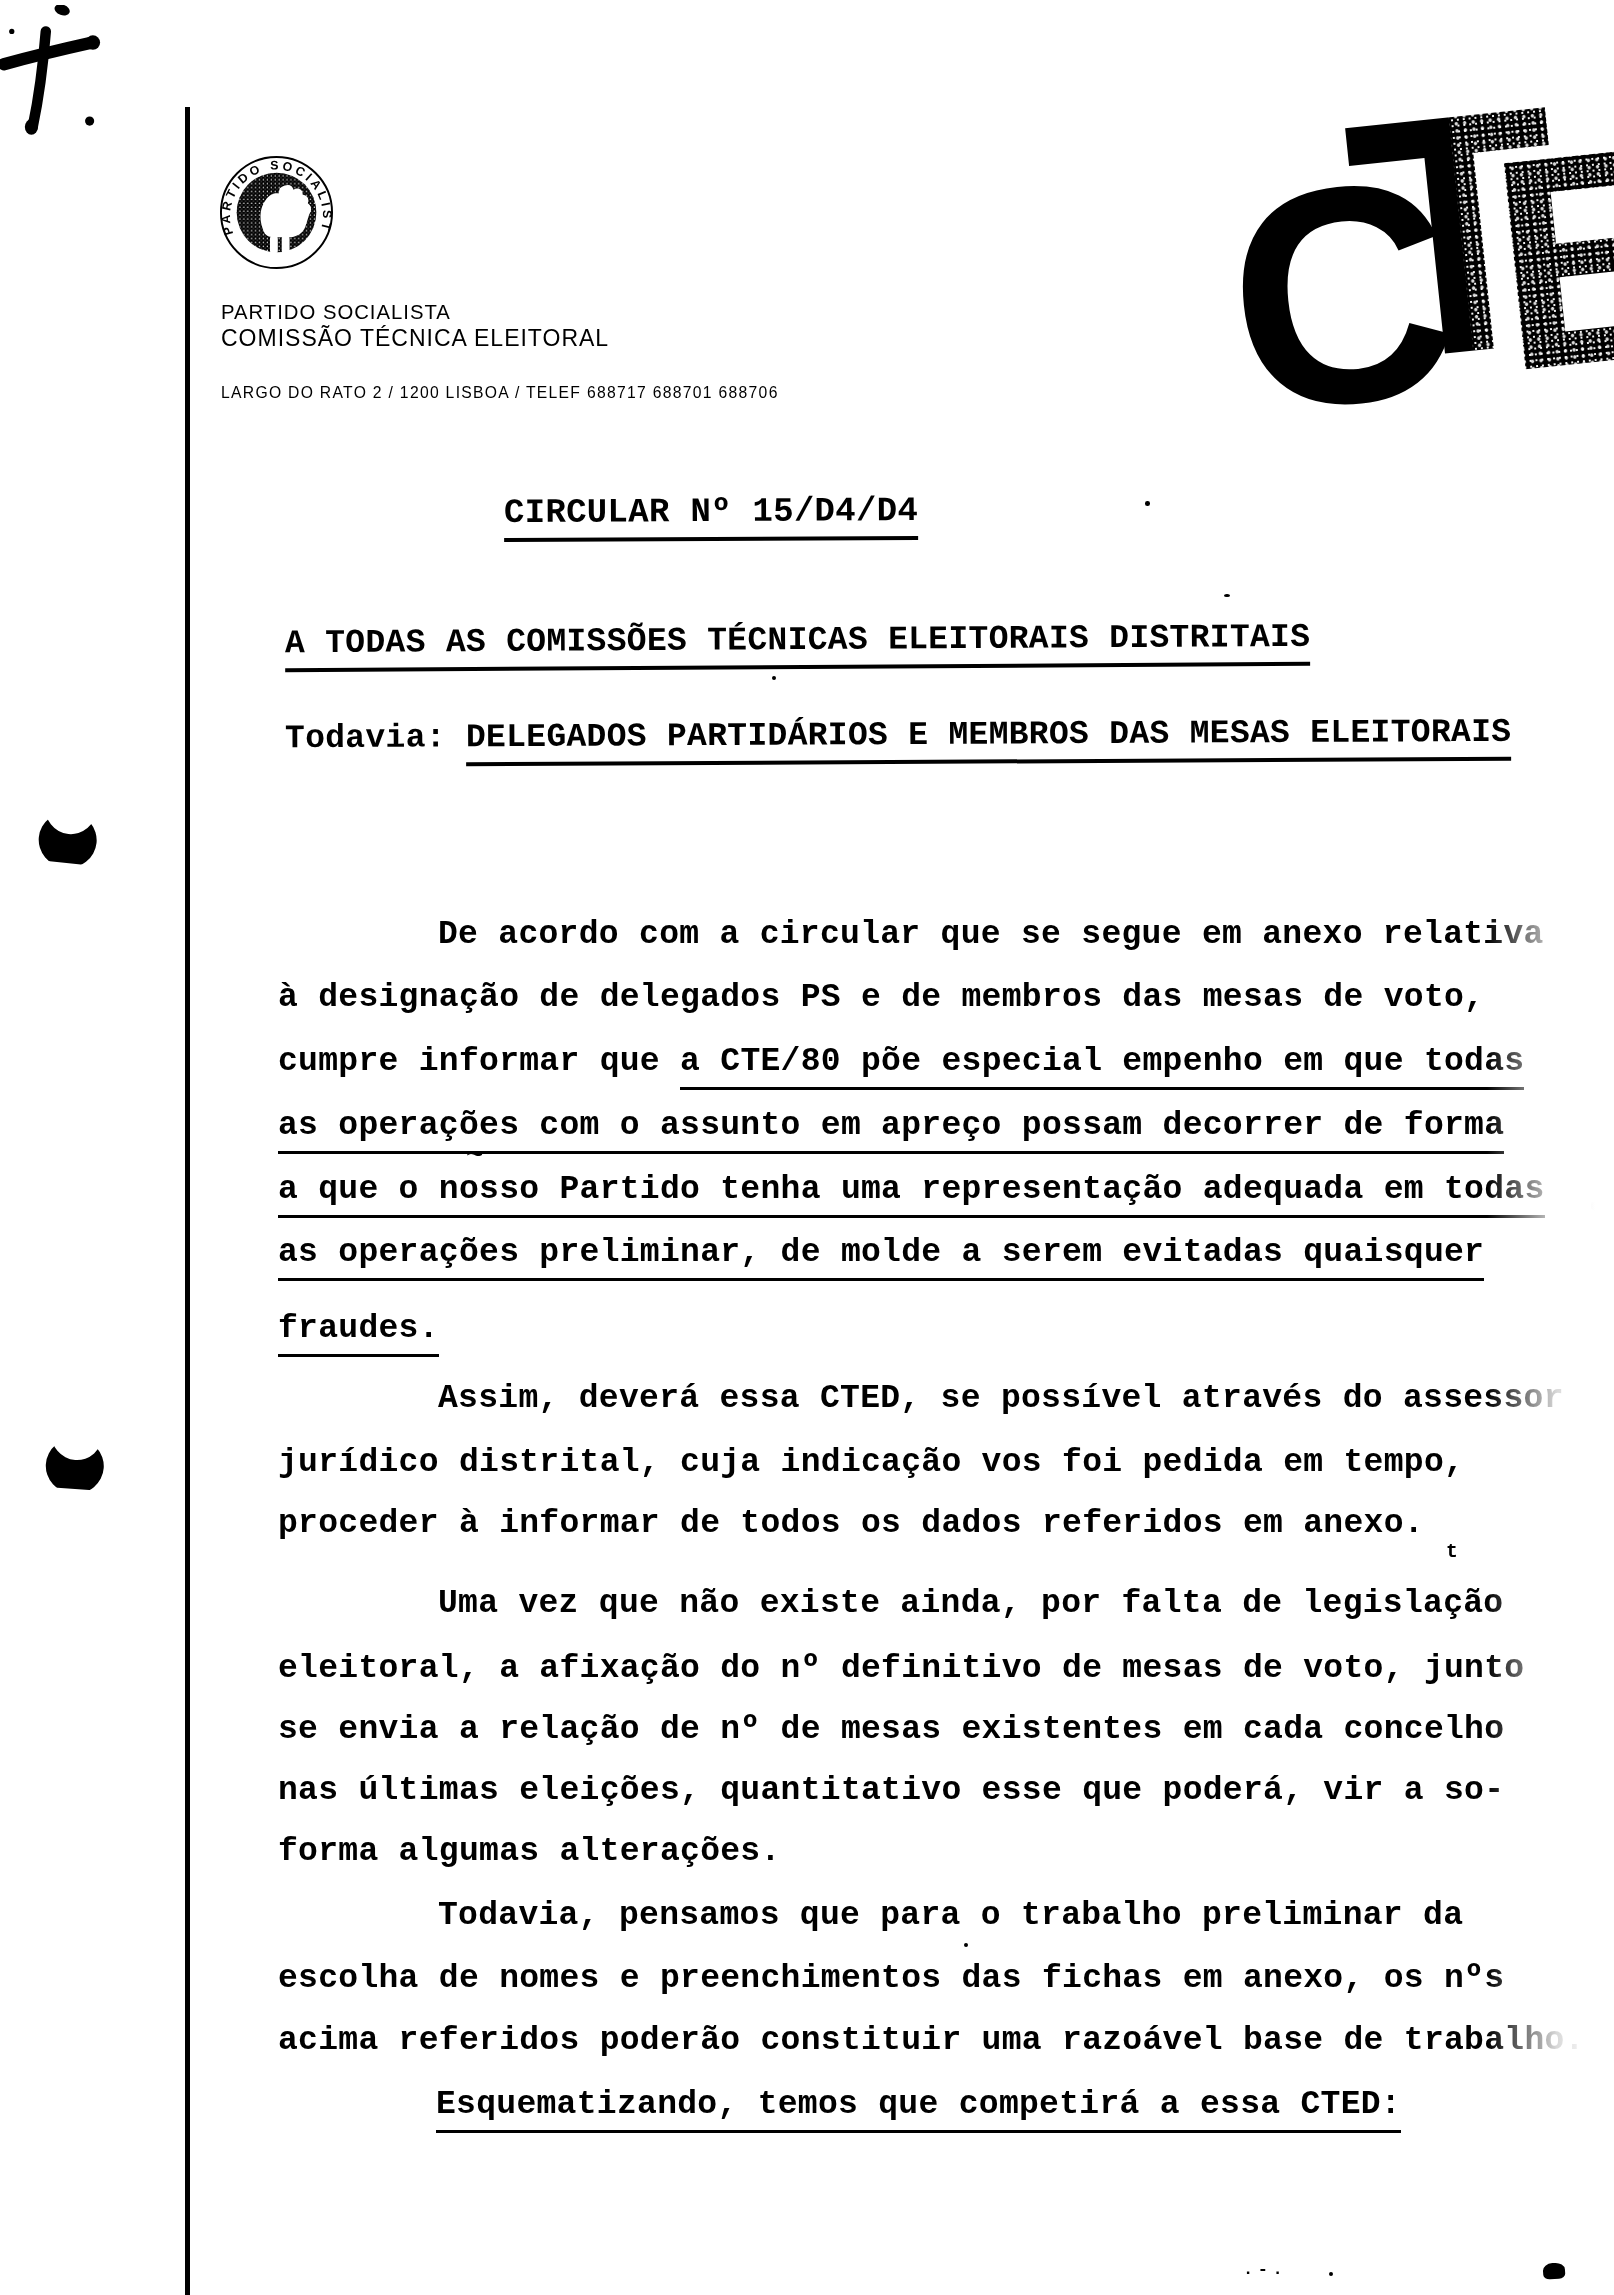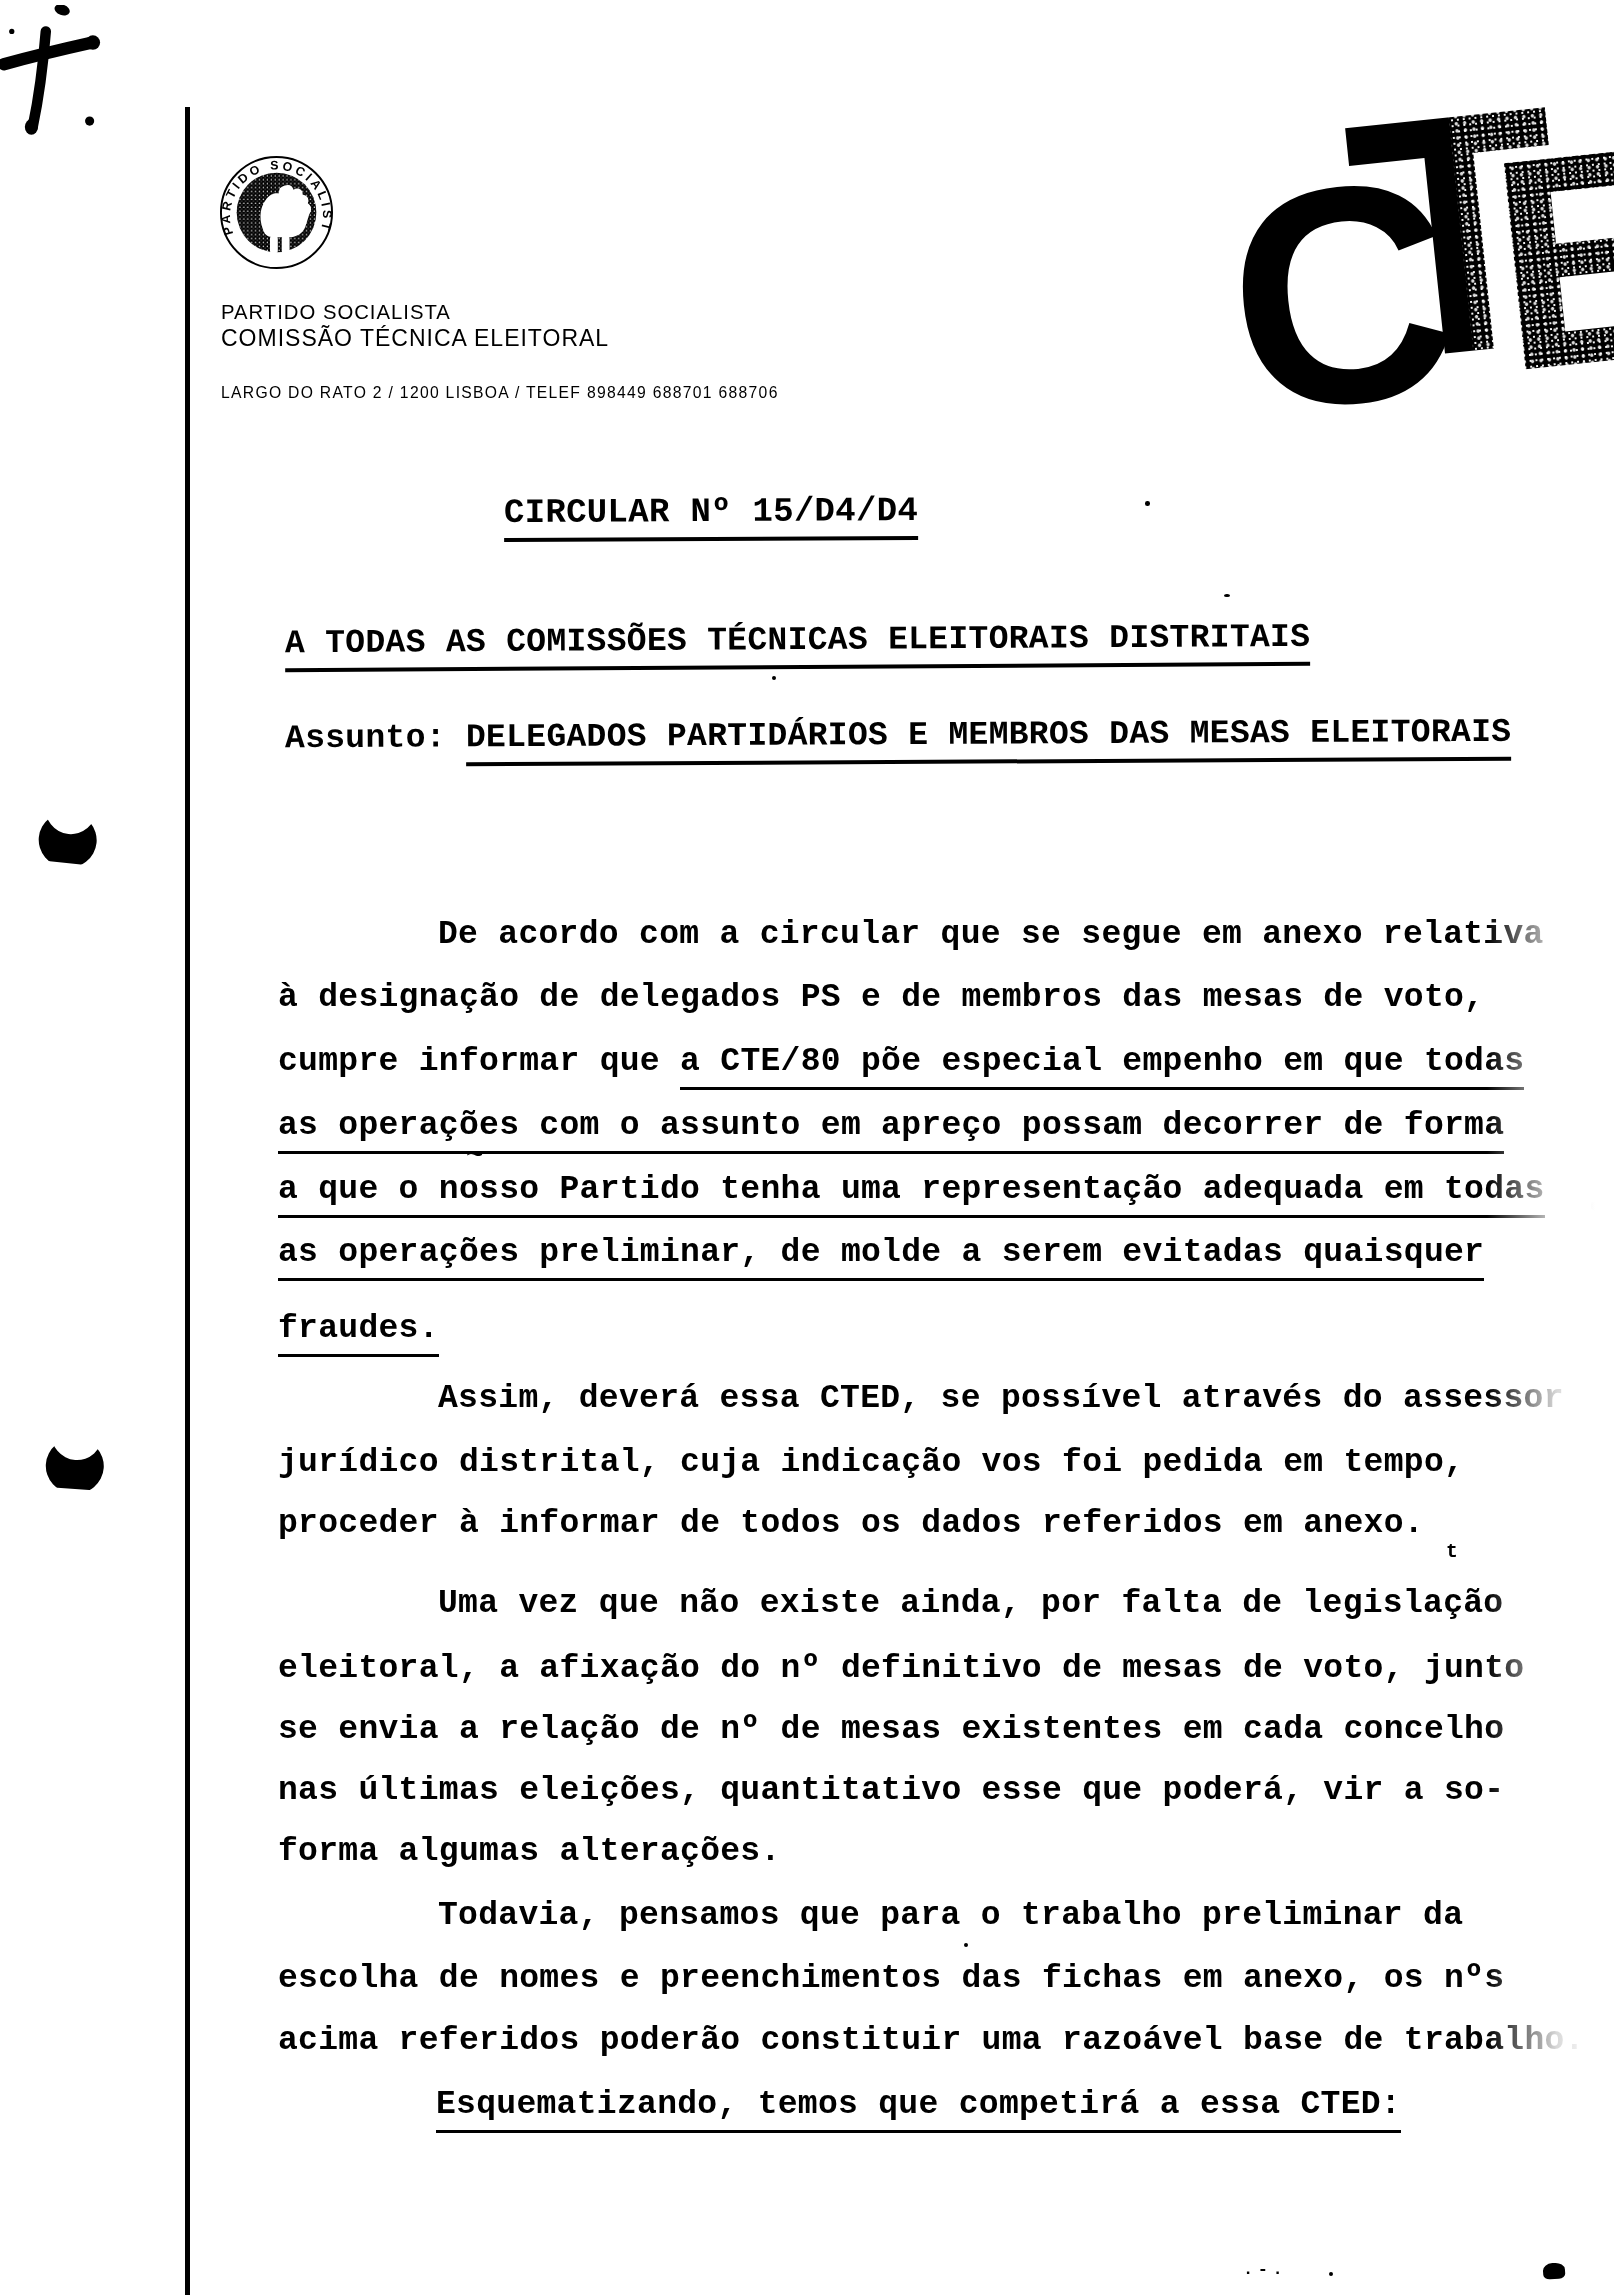--- a/index.html
+++ b/index.html
@@ -93,32 +93,32 @@
       <path d="M66,90 L82,76 L86,94 Z"></path>
       <rect x="78" y="124" width="12" height="26" rx="4"></rect>
       <rect x="96" y="124" width="12" height="26" rx="4"></rect>
     </g>
   </svg>
 
   <div class="org-block">
     <div class="org-line1">PARTIDO SOCIALISTA</div>
     <div class="org-line2">COMISSÃO TÉCNICA ELEITORAL</div>
   </div>
-  <div class="address">LARGO DO RATO 2 / 1200 LISBOA / TELEF 898449 688701 688706</div>
+  <div class="address">LARGO DO RATO 2 / 1200 LISBOA / TELEF 688717 688701 688706</div>
 
   <div class="ct-logo">
     <span class="ct-c">C</span>
     <span class="ct-t">T</span>
     <span class="ct-e">E</span>
     <div class="ct-mask"></div>
   </div>
 
   <div class="doc-title tw"><span class="u">CIRCULAR Nº 15/D4/D4</span></div>
   <div class="recipient tw"><span class="u">A TODAS AS COMISSÕES TÉCNICAS ELEITORAIS DISTRITAIS</span></div>
-  <div class="subject tw"><span>Assunto: </span><span class="u">DELEGADOS PARTIDÁRIOS E MEMBROS DAS MESAS ELEITORAIS</span></div>
+  <div class="subject tw"><span>Todavia: </span><span class="u">DELEGADOS PARTIDÁRIOS E MEMBROS DAS MESAS ELEITORAIS</span></div>
 
   <div class="crescent crescent-1"></div>
   <div class="crescent crescent-2"></div>
 
   <div id="bodyLines">
       <div class="tline tw" style="top: 916px; left: 438px;"><span>De acordo com a circular que se segue em anexo relativa</span></div>
       <div class="tline tw" style="top: 979px; left: 278px; text-align: center;"><span>à designação de delegados PS e de membros das mesas de voto,</span></div>
       <div class="tline tw" style="top: 1043px; left: 278px;"><span>cumpre informar que </span><span class="u">a CTE/80 põe especial empenho em que todas</span></div>
       <div class="tline tw" style="top: 1107px; left: 278px;"><span class="u">as operações com o assunto em apreço possam decorrer de forma</span></div>
       <div class="tline tw" style="top: 1171px; left: 278px;"><span class="u">a que o nosso Partido tenha uma representação adequada em todas</span></div>

